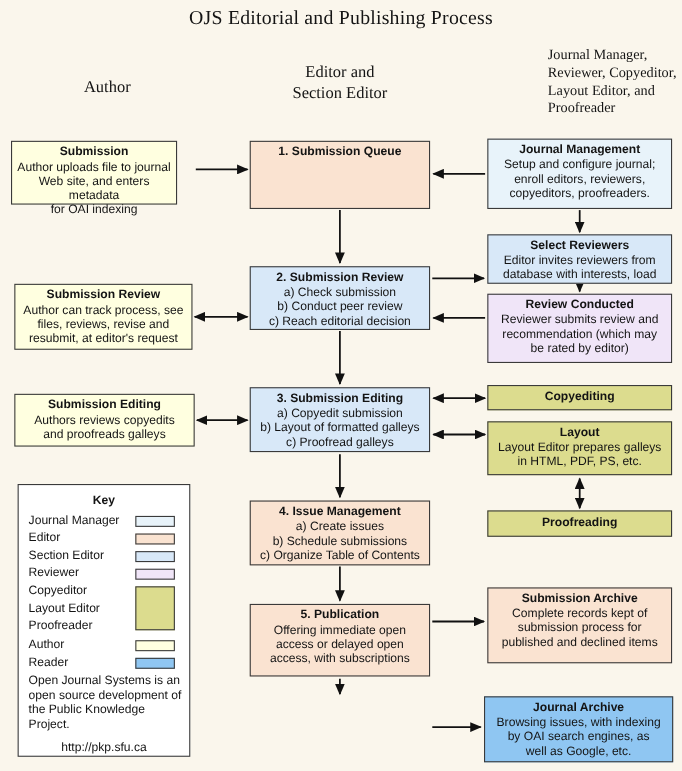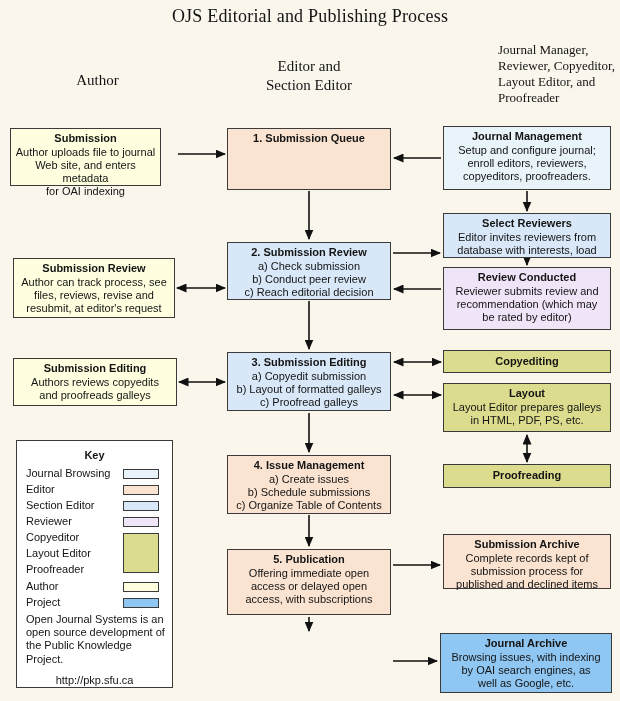--- a/index.html
+++ b/index.html
@@ -170,46 +170,46 @@
 b) Schedule submissions
 c) Organize Table of Contents</div>
   </div>
 
   <div class="box f-editor" style="left:227px;top:549px;width:164px;height:66px;">
     <div class="t">5. Publication</div>
     <div class="b">Offering immediate open
 access or delayed open
 access, with subscriptions</div>
   </div>
-  <div class="box f-editor" style="left:443px;top:534px;width:168px;height:55px;">
+  <div class="box f-editor" style="left:443px;top:534px;width:168px;height:69px;">
     <div class="t">Submission Archive</div>
     <div class="b">Complete records kept of
 submission process for
 published and declined items</div>
   </div>
 
   <div class="box f-reader" style="left:440px;top:633px;width:172px;height:60px;">
     <div class="t">Journal Archive</div>
     <div class="b">Browsing issues, with indexing
 by OAI search engines, as
 well as Google, etc.</div>
   </div>
 
   <div class="key">
     <div class="k-title">Key</div>
 
-    <div class="k-label" style="top:26px;">Journal Browsing</div>
+    <div class="k-label" style="top:26px;">Journal Manager</div>
     <div class="k-label" style="top:42px;">Editor</div>
     <div class="k-label" style="top:58px;">Section Editor</div>
     <div class="k-label" style="top:74px;">Reviewer</div>
     <div class="k-label" style="top:90px;">Copyeditor</div>
     <div class="k-label" style="top:106px;">Layout Editor</div>
     <div class="k-label" style="top:122px;">Proofreader</div>
     <div class="k-label" style="top:139px;">Author</div>
-    <div class="k-label" style="top:155px;">Project</div>
+    <div class="k-label" style="top:155px;">Reader</div>
 
     <div class="k-swatch f-jm" style="top:28px;"></div>
     <div class="k-swatch f-editor" style="top:44px;"></div>
     <div class="k-swatch f-se" style="top:60px;"></div>
     <div class="k-swatch f-rev" style="top:76px;"></div>
     <div class="k-swatch big f-prod" style="top:92px;"></div>
     <div class="k-swatch f-author" style="top:141px;"></div>
     <div class="k-swatch f-reader" style="top:157px;"></div>
 
     <div class="k-note">Open Journal Systems is an

